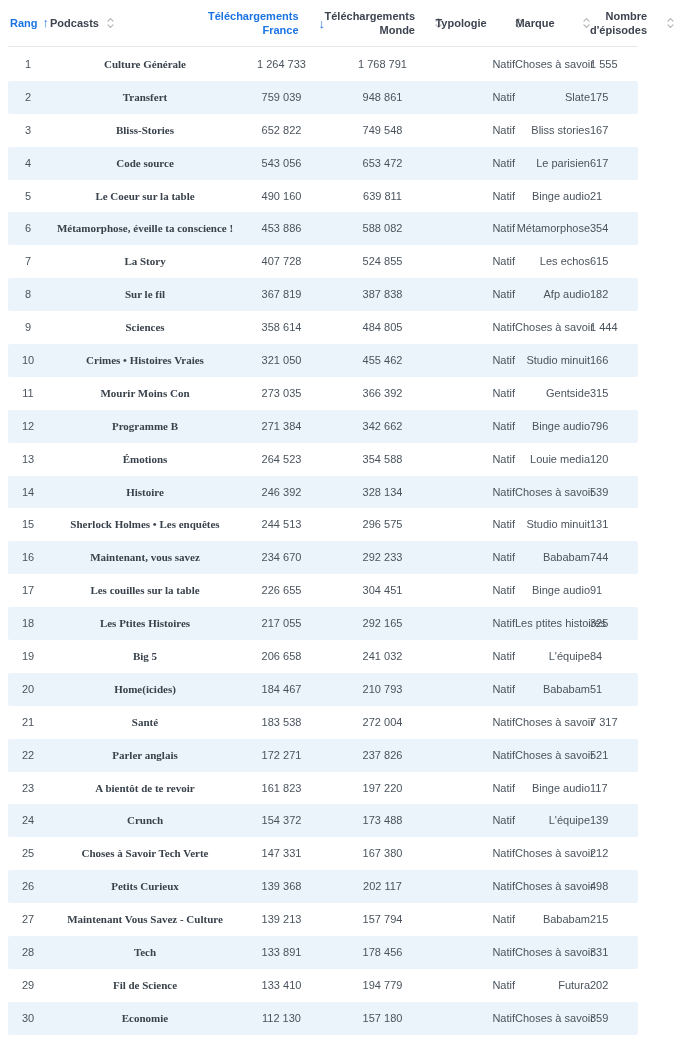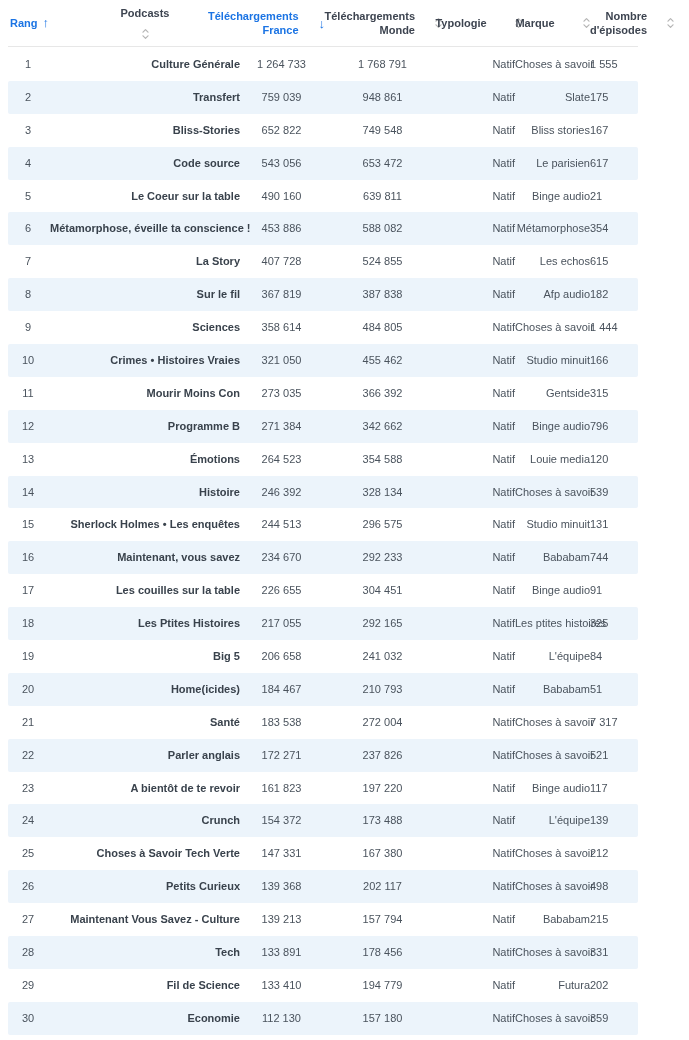--- a/index.html
+++ b/index.html
@@ -31,40 +31,40 @@
     display:flex;align-items:center;gap:5px;
     font-size:11px;font-weight:600;color:var(--header-text);
     white-space:nowrap;cursor:pointer;
   }
   .hcell .hlabel{white-space:pre-line;line-height:1.3;}
   .hcell.align-right{justify-content:flex-end;gap:20px;}
   .hcell.align-right .hlabel{text-align:right;}
   .hcell.align-center{justify-content:center;gap:28px;}
   .hcell.active{color:var(--accent-blue);}
   .hc0{padding-left:2px;}
-  .hc1{padding-left:2px;gap:8px;flex-direction:column;}
+  .hc1{padding-left:2px;gap:8px;}
   .hc6{padding-right:12px;}
   .hicon{display:inline-flex;align-items:center;line-height:0;}
   .hicon.arrow{font-size:13px;font-weight:400;color:var(--accent-blue);line-height:1;}
   .hicon svg{display:block;}
   .body{padding-top:1px;}
   .row{
     margin:0 10px 0 8px;
     height:32.9px;
     display:grid;
     grid-template-columns:40px 192px 85px 117px 73px 75px 1fr;
     align-items:center;
     border-radius:2px;
     font-size:11px;
     cursor:default;
   }
   .row.alt{background:var(--row-alt);}
   .cell{white-space:nowrap;line-height:1;}
   .c-rank{text-align:center;font-weight:400;}
-  .c-podcast{text-align:right;padding-left:2px;font-weight:600;color:var(--name-text);}
+  .c-podcast{text-align:center;padding-left:2px;font-weight:600;color:var(--name-text);font-family:Liberation Serif, serif;}
   .c-dlfr,.c-dlworld{text-align:center;padding-right:2px;}
   .c-typo,.c-marque{text-align:right;}
   .c-episodes{text-align:left;padding-right:24px;}
 </style>
 </head>
 <body>
 
 <div class="table">
   <div class="header-row" id="header-row">
       <div class="hcell hc0 align-left active">

